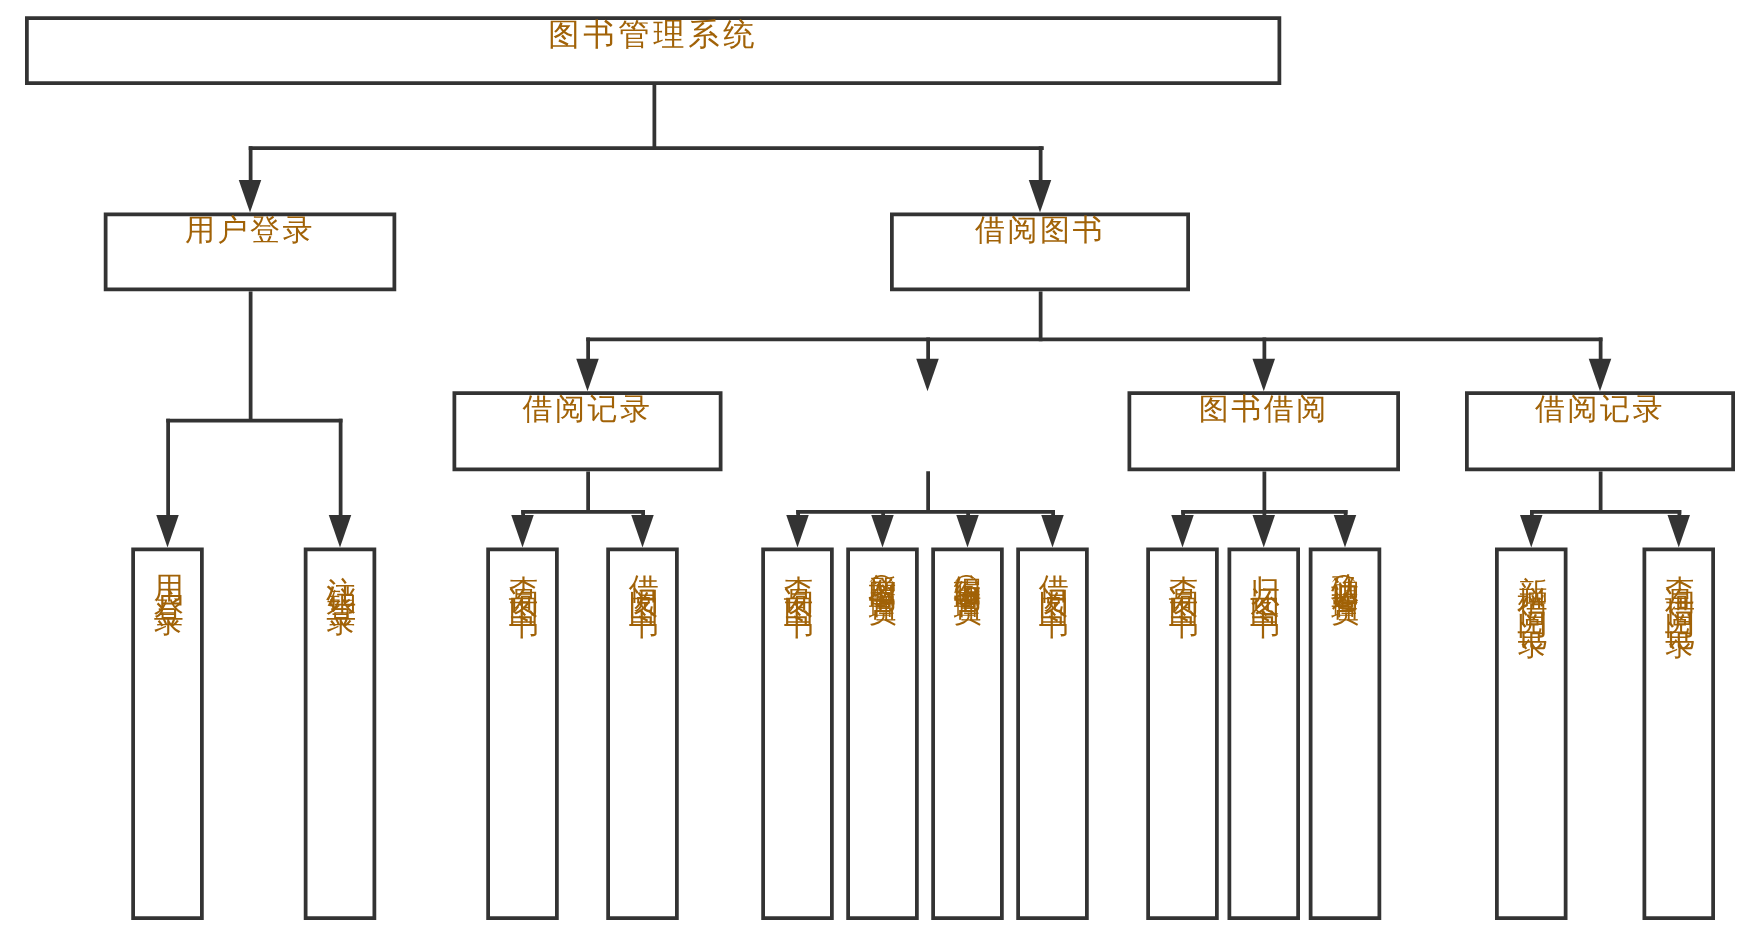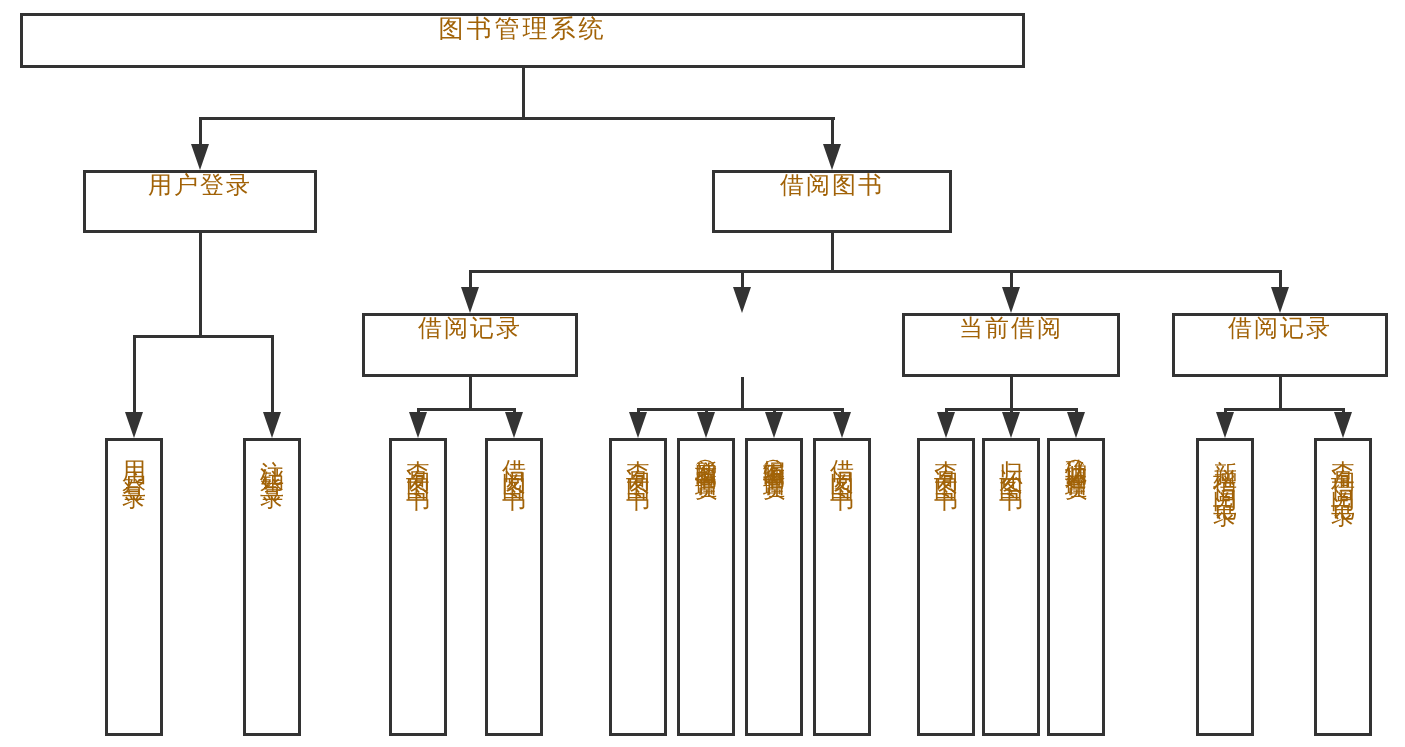--- a/index.html
+++ b/index.html
@@ -119,21 +119,21 @@
     <span class="lbl">用户登录</span>
   </div>
   <div class="node h-node" style="left:712px; top:170px; width:240px; height:63px;">
     <span class="lbl">借阅图书</span>
   </div>
 
   <div class="node h-node" style="left:362px; top:313px; width:216px; height:64px;">
     <span class="lbl">借阅记录</span>
   </div>
   <div class="node h-node" style="left:902px; top:313px; width:218px; height:64px;">
-    <span class="lbl">当前借阅</span>
+    <span class="lbl">图书借阅</span>
   </div>
   <div class="node h-node" style="left:1172px; top:313px; width:216px; height:64px;">
     <span class="lbl">借阅记录</span>
   </div>
 
   <div class="node leaf" style="left:105px;">
     <span class="lbl">用户登录</span>
   </div>
   <div class="node leaf" style="left:243px;">
     <span class="lbl">注销登录</span>

